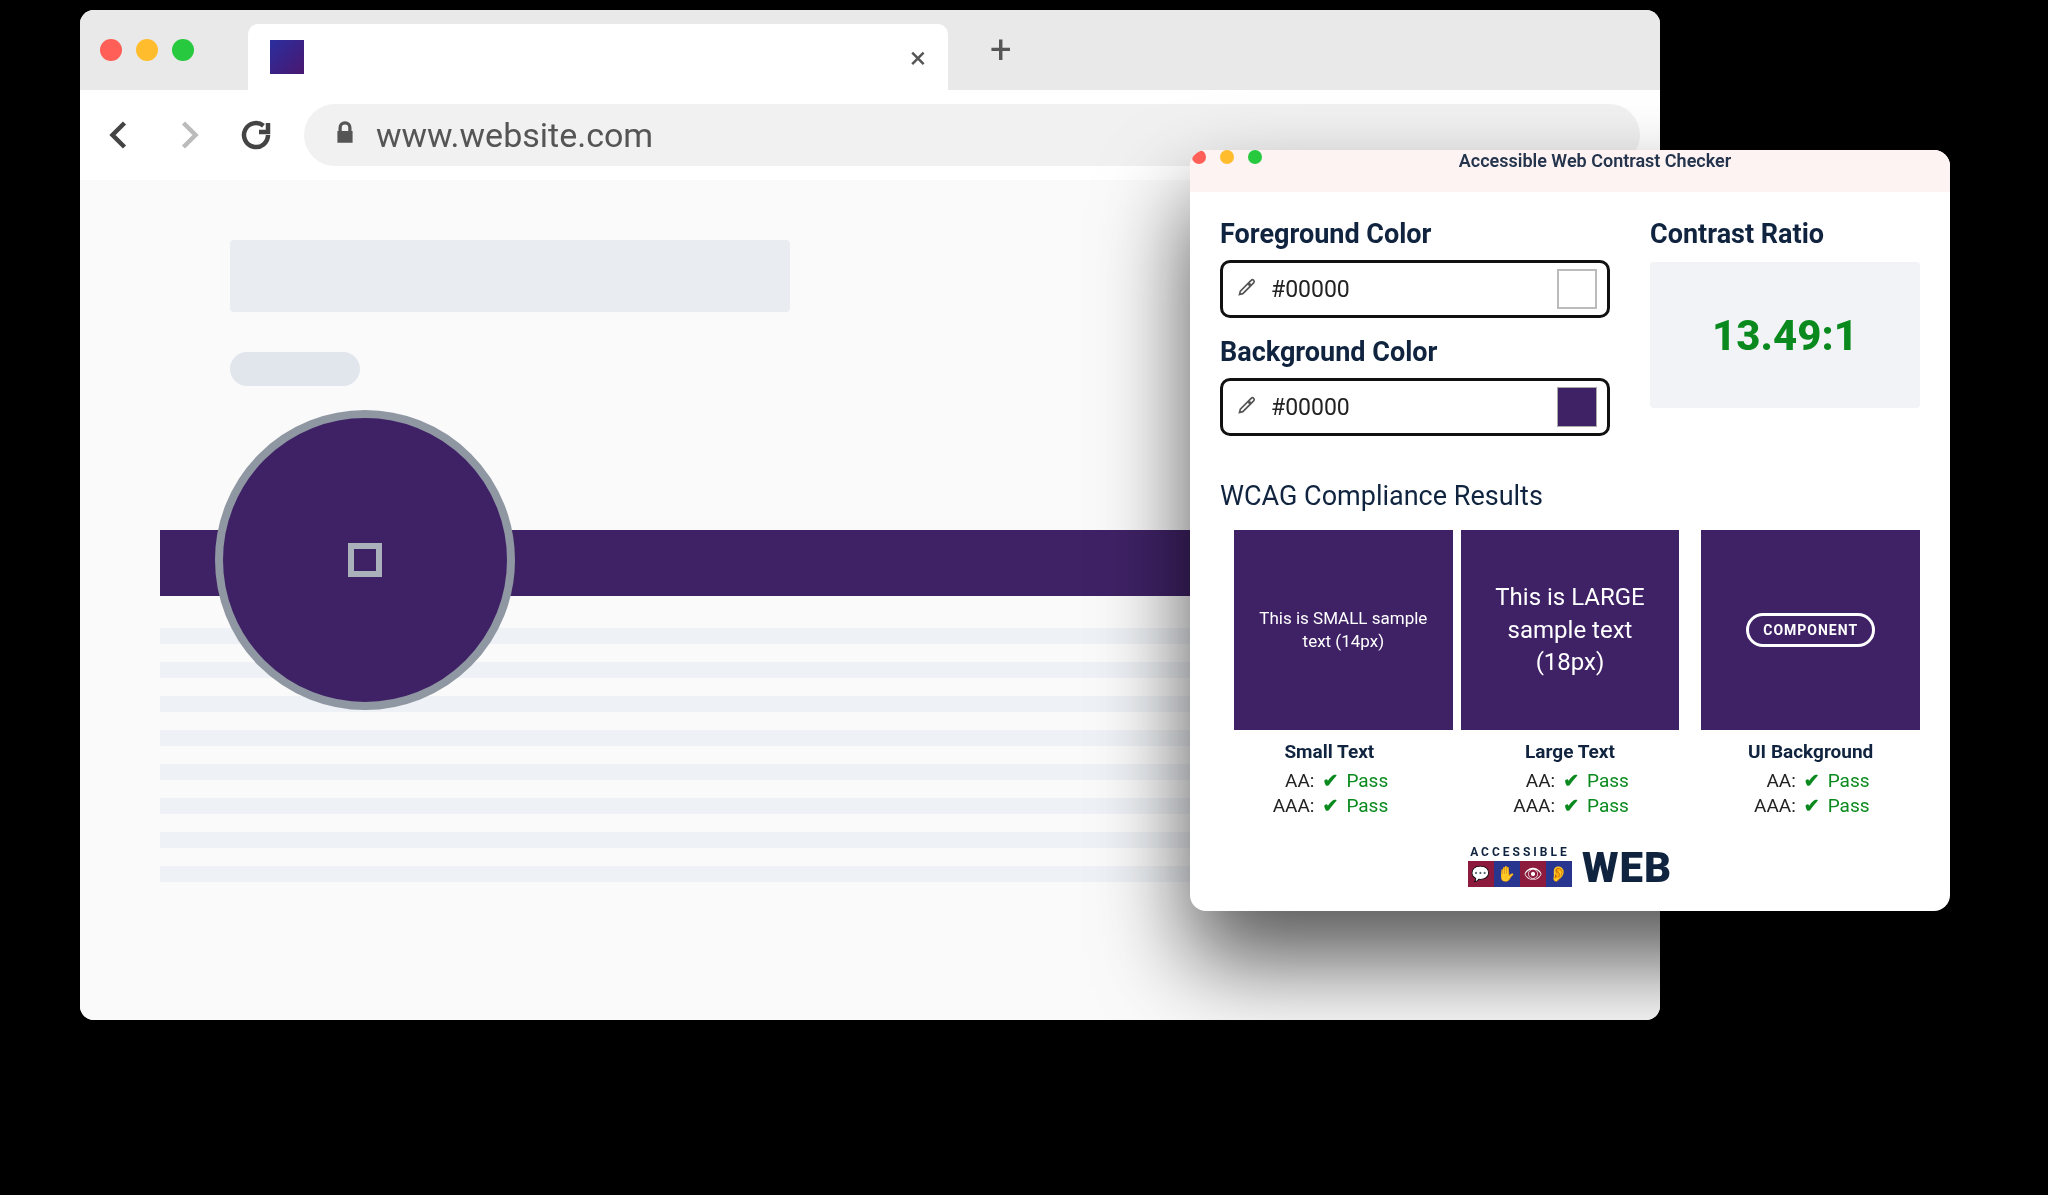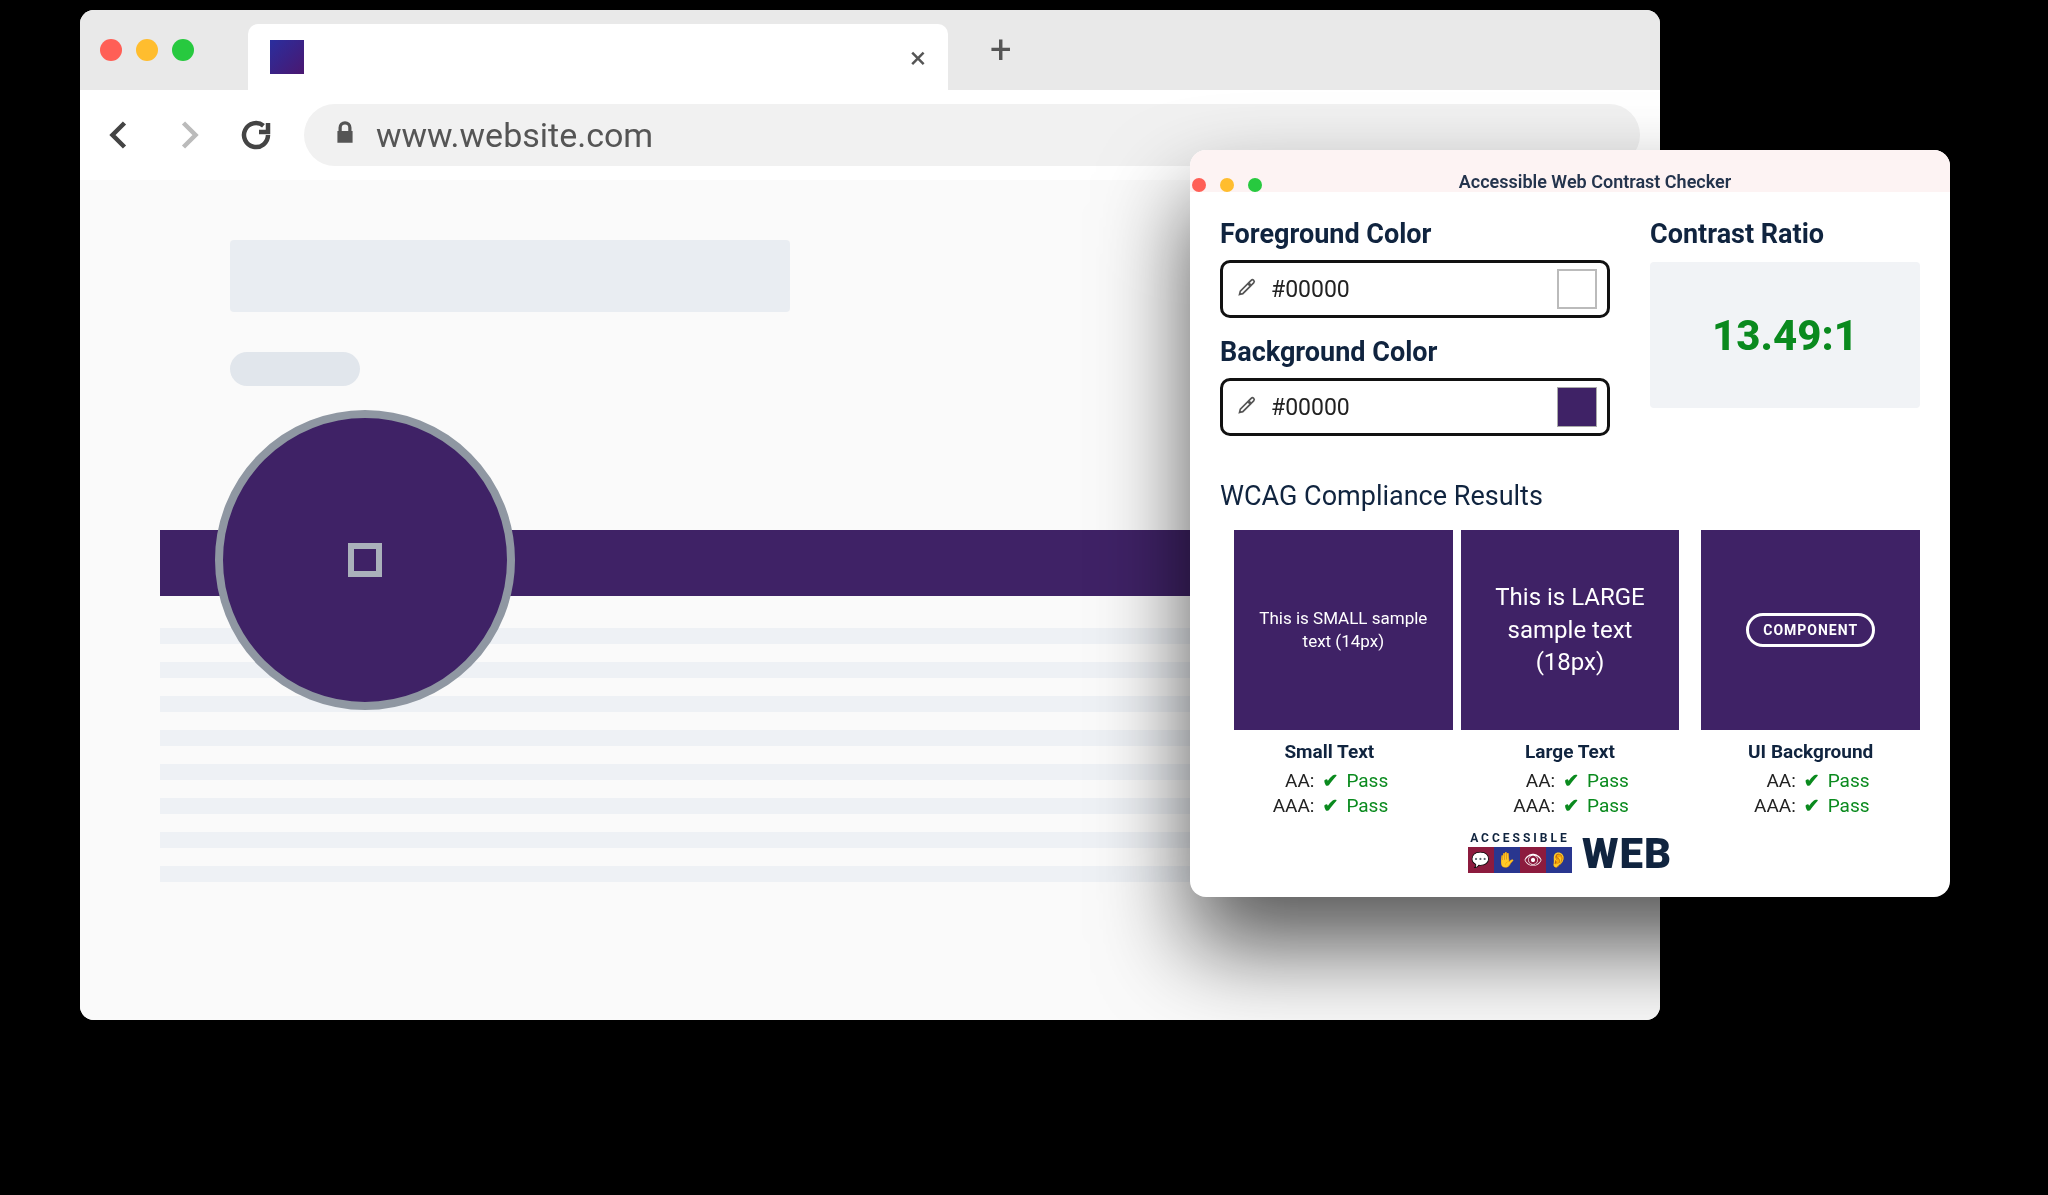--- a/index.html
+++ b/index.html
@@ -113,21 +113,21 @@
     width: 760px;
     background:#fff;
     border-radius: 16px;
     box-shadow: 0 50px 90px rgba(0,0,0,0.65);
     overflow:hidden;
     z-index:10;
   }
   .popup-titlebar{
     height:42px;
     background:#fdf3f3;
-    display:flex; align-items:flex-end; padding:0 2px;
+    display:flex; align-items:flex-start; padding:0 2px;
   }
   .popup-titlebar .traffic span{ width:14px; height:14px;}
   .popup-title{
     flex:1; text-align:center; font-size:18px; font-weight:600; color:#24344d;
   }
   .popup-body{ padding: 26px 30px 24px; }
 
   .row1{ display:flex; gap:40px;}
   .colors{ flex:1; }
   .label{ font-size:27px; font-weight:700; color:#10243f; margin-bottom:10px;}
@@ -172,21 +172,21 @@
     border:3px solid #fff; border-radius:22px;
     padding:6px 14px; font-size:14px; font-weight:700; letter-spacing:1px;
   }
   .card-label{ font-size:19px; font-weight:700; color:#10243f; margin:10px 0 4px;}
   .pass-row{ font-size:19px; color:#222; display:flex; align-items:center; gap:8px; margin-top:2px;}
   .pass-row .level{ width:44px; text-align:right;}
   .pass-row .check{ color:#0a8a1e; font-weight:700;}
   .pass-row .pass{ color:#0a8a1e;}
 
   .footer{
-    margin-top:14px;
+    margin-top:28px;
     display:flex; flex-direction:column; align-items:center;
   }
   .footer .accessible{ font-size:12px; letter-spacing:3px; font-weight:700; color:#10243f; align-self:center; margin-bottom:2px;}
   .footer-icons{ display:flex; gap:0;}
   .footer-icons span{
     width:26px; height:26px; display:flex; align-items:center; justify-content:center;
     font-size:15px; color:#fff;
   }
   .fi1{background:#8c1b3e;} .fi2{background:#29368f;} .fi3{background:#8c1b3e;} .fi4{background:#29368f;}
   .footer-web{ font-size:42px; font-weight:900; color:#10243f; letter-spacing:1px; line-height:0.9;}

